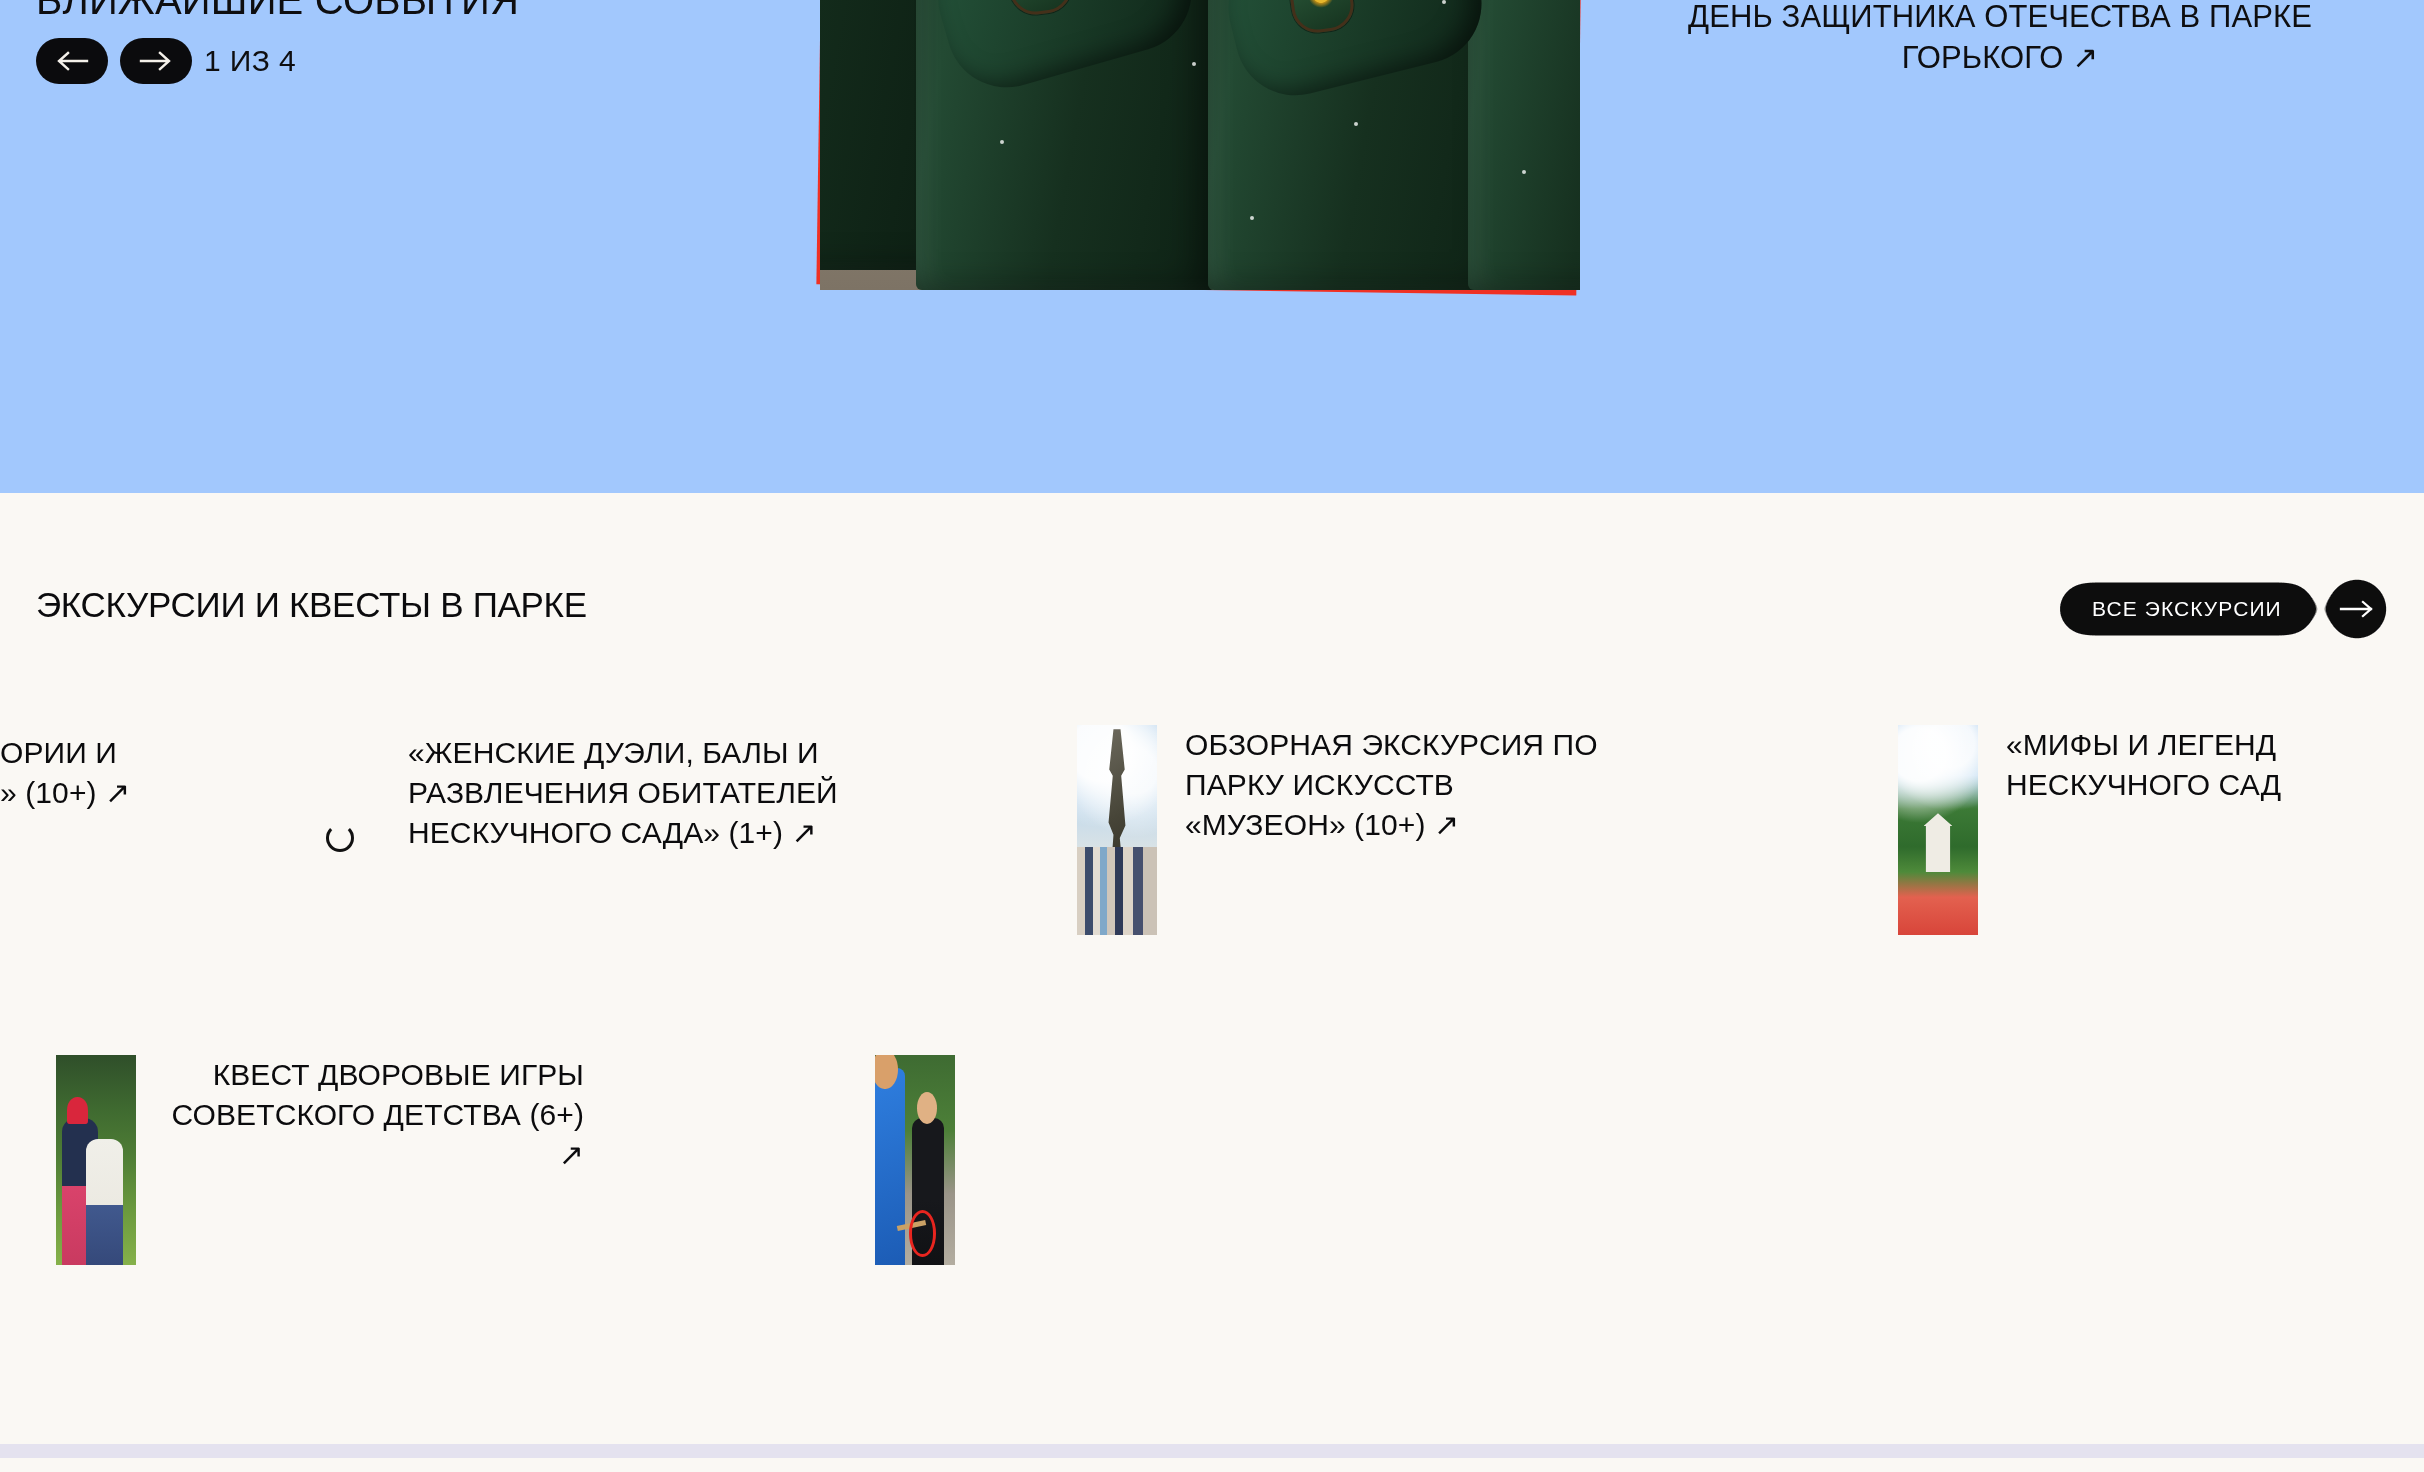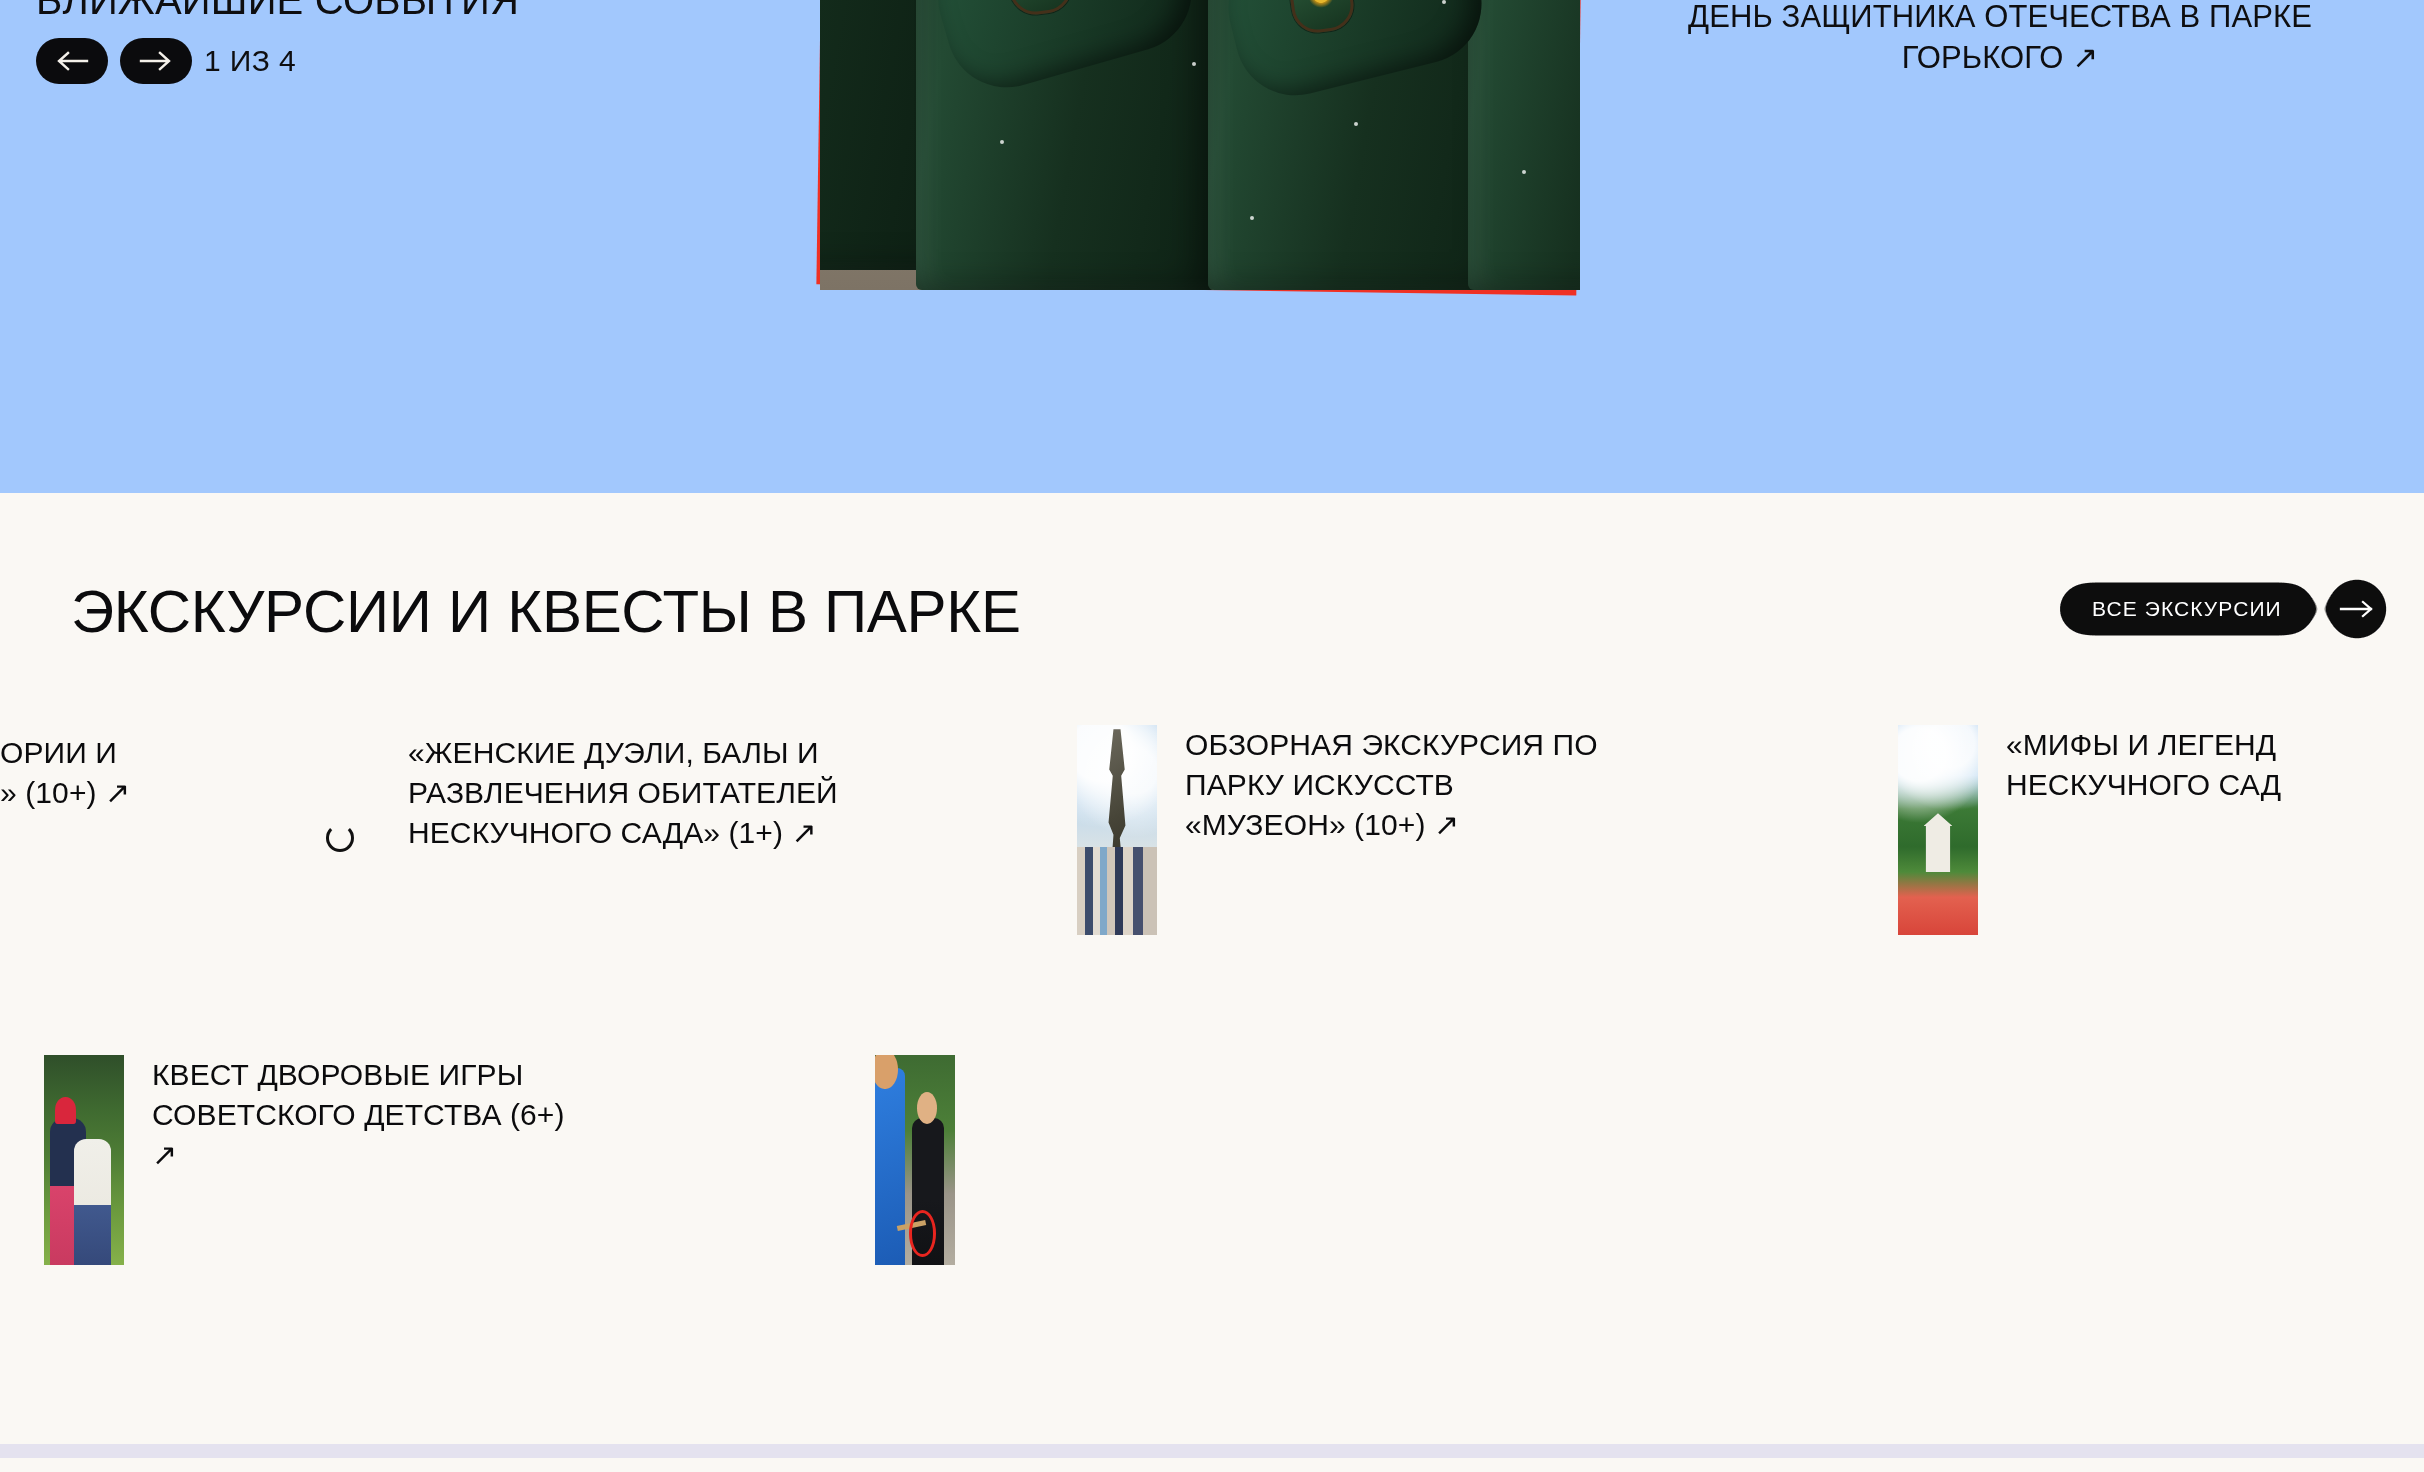--- a/index.html
+++ b/index.html
@@ -163,27 +163,26 @@
 
   .sec-head {
     position:absolute;
     left:36px;
     top:573px;
     margin-top:-493px;
   }
   .sec-title {
     position:absolute;
     left:0;
-    top:4px;
-    font-size:60px;
+    top:12px;
+    font-size:35px;
     font-weight:400;
     letter-spacing:-.3px;
     color:#0B0B0D;
     white-space:nowrap;
-    margin-left:35px;
   }
 
   
   .all-btn-wrap {
     position:absolute;
     right:36px;
     top:85px;
     width:330px;
     height:62px;
     filter:url(#goo);
@@ -523,21 +522,21 @@
         </div>
         <div style="width:500px; white-space:nowrap;">
           <div class="card-title">«МИФЫ И ЛЕГЕНД</div>
           <div class="card-title">НЕСКУЧНОГО САД</div>
         </div>
       </a>
     </div>
 
     <div class="row">
 
-      <a class="card" style="left:44px; top:0; width:560px;">
+      <a class="card" style="left:56px; top:0; width:560px;text-align:right;">
         <div class="thumb">
           <span class="sc sc-kids1"></span>
           <span class="kid-a"></span>
           <span class="kid-b"></span>
         </div>
         <div class="card-title" style="width:420px;">КВЕСТ ДВОРОВЫЕ ИГРЫ СОВЕТСКОГО ДЕТСТВА (6+) ↗</div>
       </a>
 
       <a class="card" style="left:875px; top:0; width:560px;">
         <div class="thumb">

